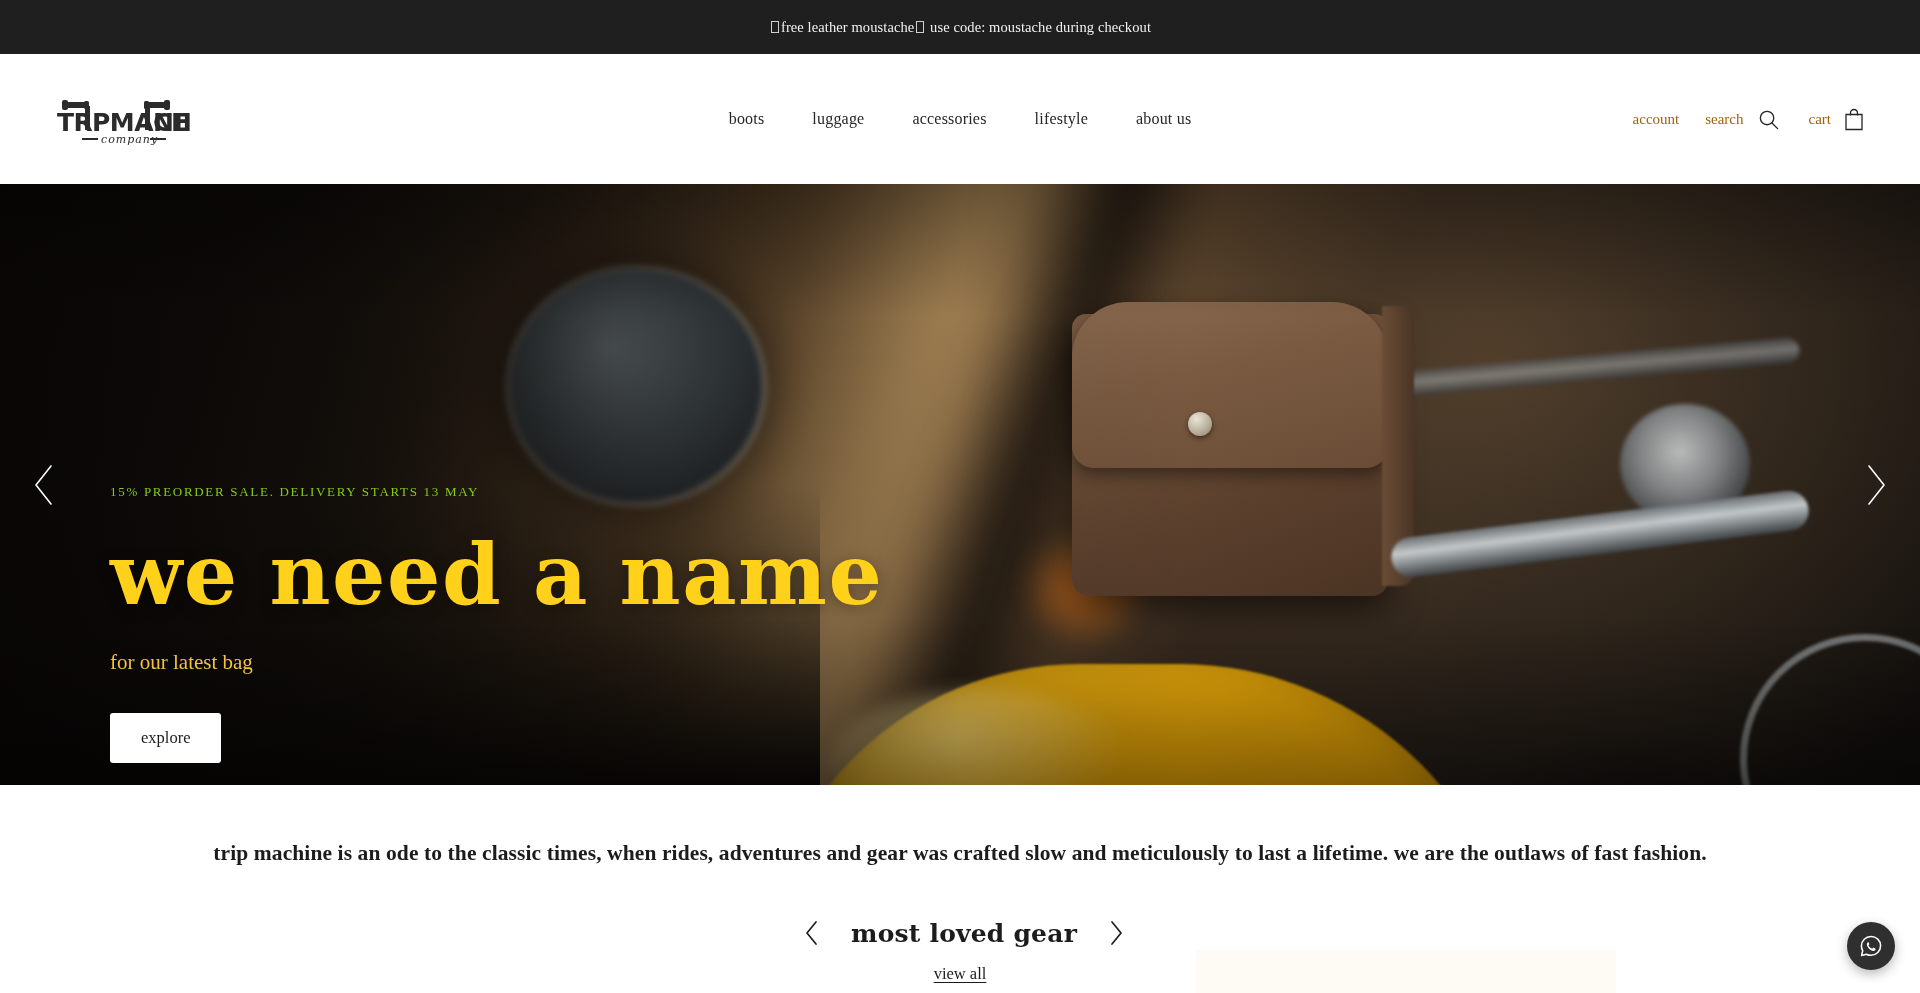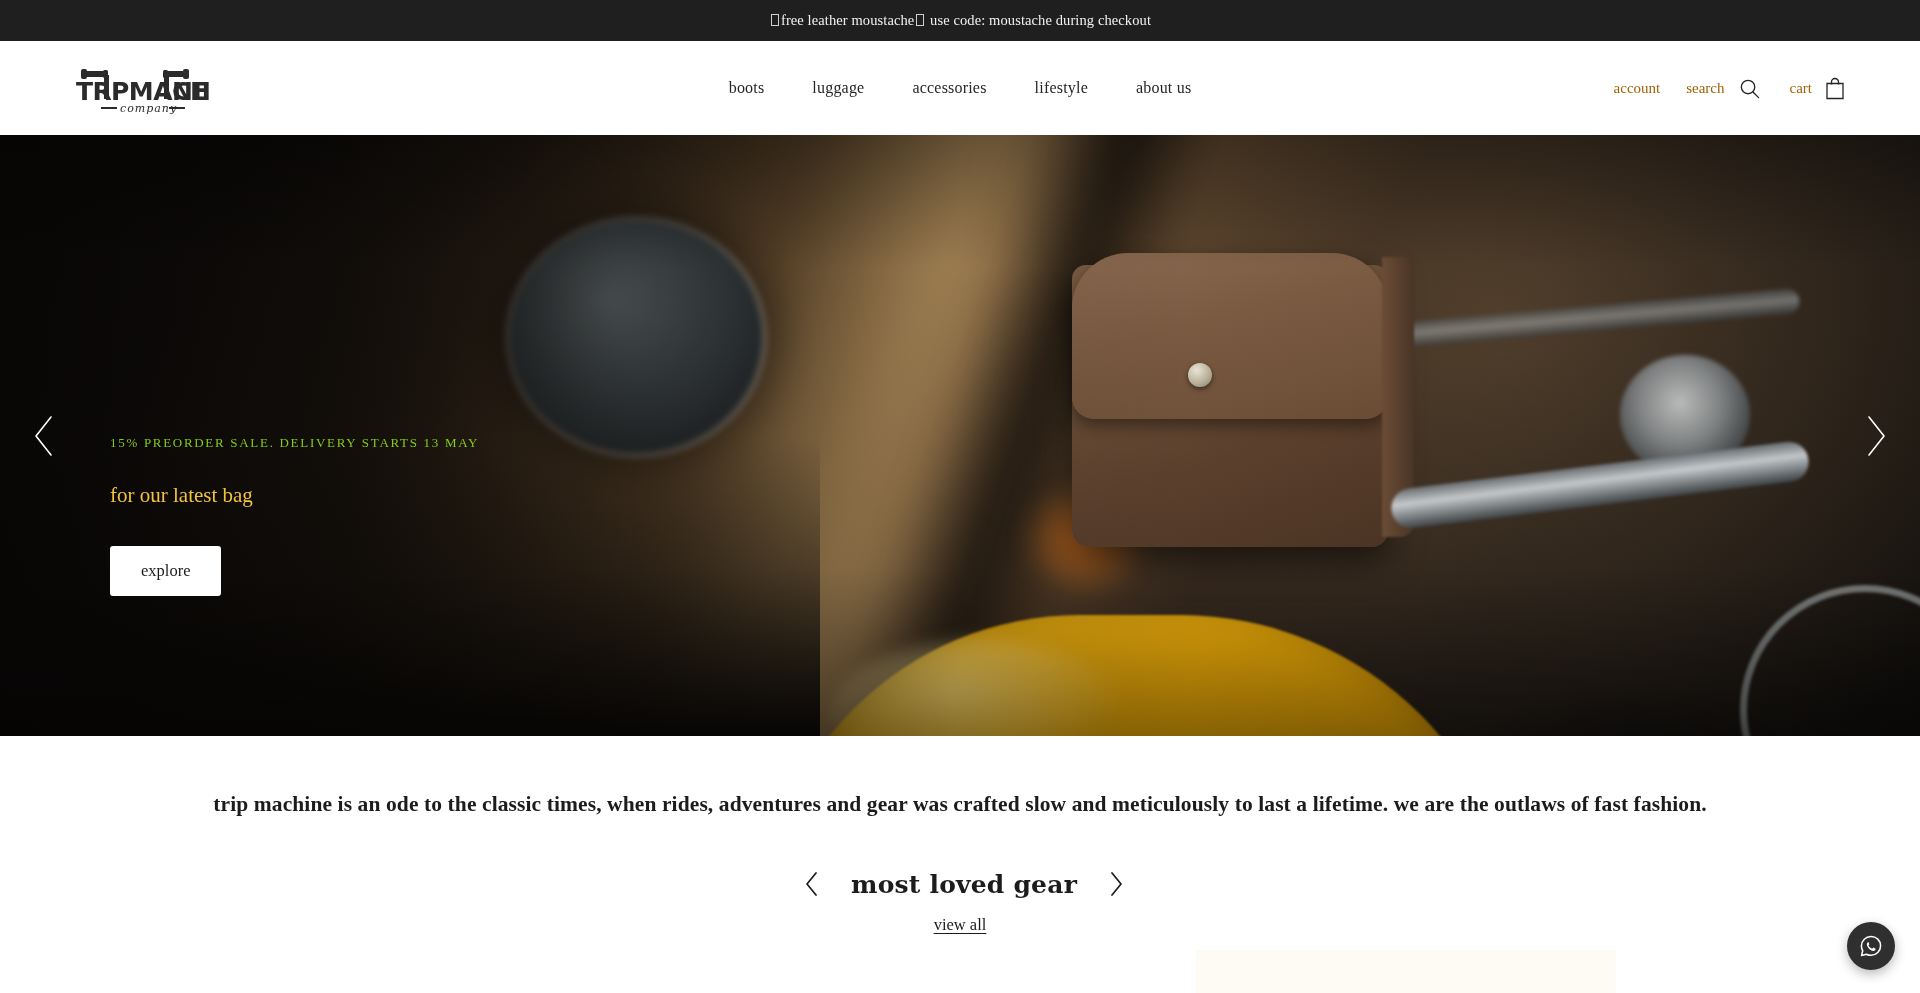--- a/index.html
+++ b/index.html
@@ -1,33 +1,33 @@
 <!DOCTYPE html>
 <html><head>
 <meta charset="utf-8">
 <style>
   * { margin:0; padding:0; box-sizing:border-box; }
   html,body { width:1920px; height:993px; overflow:hidden; background:#fff;
     font-family:"Liberation Serif", serif; }
 
   
   .announce{
-    height:41px; background:#1f1f1f; color:#f2f2f2;
+    height:54px; background:#1f1f1f; color:#f2f2f2;
     display:flex; align-items:center; justify-content:center;
     font-family:"Liberation Serif", serif; font-size:14.5px; letter-spacing:.1px;
   }
   .announce .tofu{
     display:inline-block; width:8px; height:12px;
     border:1px solid #cfcfcf; margin:0 2px; vertical-align:-1px;
   }
 
   
   header{
-    height:94px; background:#fff; display:flex; align-items:center;
-    position:relative; padding:0 68px;gap:48px;
+    height:130px; background:#fff; display:flex; align-items:center;
+    position:relative; padding:0 49px;gap:48px;
   }
   .logo{ width:148px; height:58px; position:relative; flex:0 0 auto; }
   .logo svg{ display:block; }
 
   nav.mainnav{
     position:absolute; left:50%; transform:translateX(-50%);
     display:flex; gap:0; align-items:center;
   }
   nav.mainnav a{
     color:#262626; text-decoration:none; font-size:16px;
@@ -308,20 +308,21 @@
       </svg>
     </button>
     <button class="hero-arrow right">
       <svg width="30" height="46" viewBox="0 0 30 46" fill="none" stroke="#ffffff" stroke-width="1.6">
         <polyline points="8,4 23,23 8,42" stroke-linecap="round" stroke-linejoin="round"></polyline>
       </svg>
     </button>
 
     <div class="hero-content">
       <div class="eyebrow">15% PREORDER SALE. DELIVERY STARTS 13 MAY</div>
+      <div class="hero-title">we need a name</div>
       <div class="hero-sub">for our latest bag</div>
       <div>
         <button class="hero-btn">explore</button>
       </div>
     </div>
   </section>
 
   <div class="tagline-wrap">
     <p class="tagline">trip machine is an ode to the classic times, when rides, adventures and gear was crafted slow and meticulously to last a lifetime. we are the outlaws of fast fashion.</p>
   </div>

